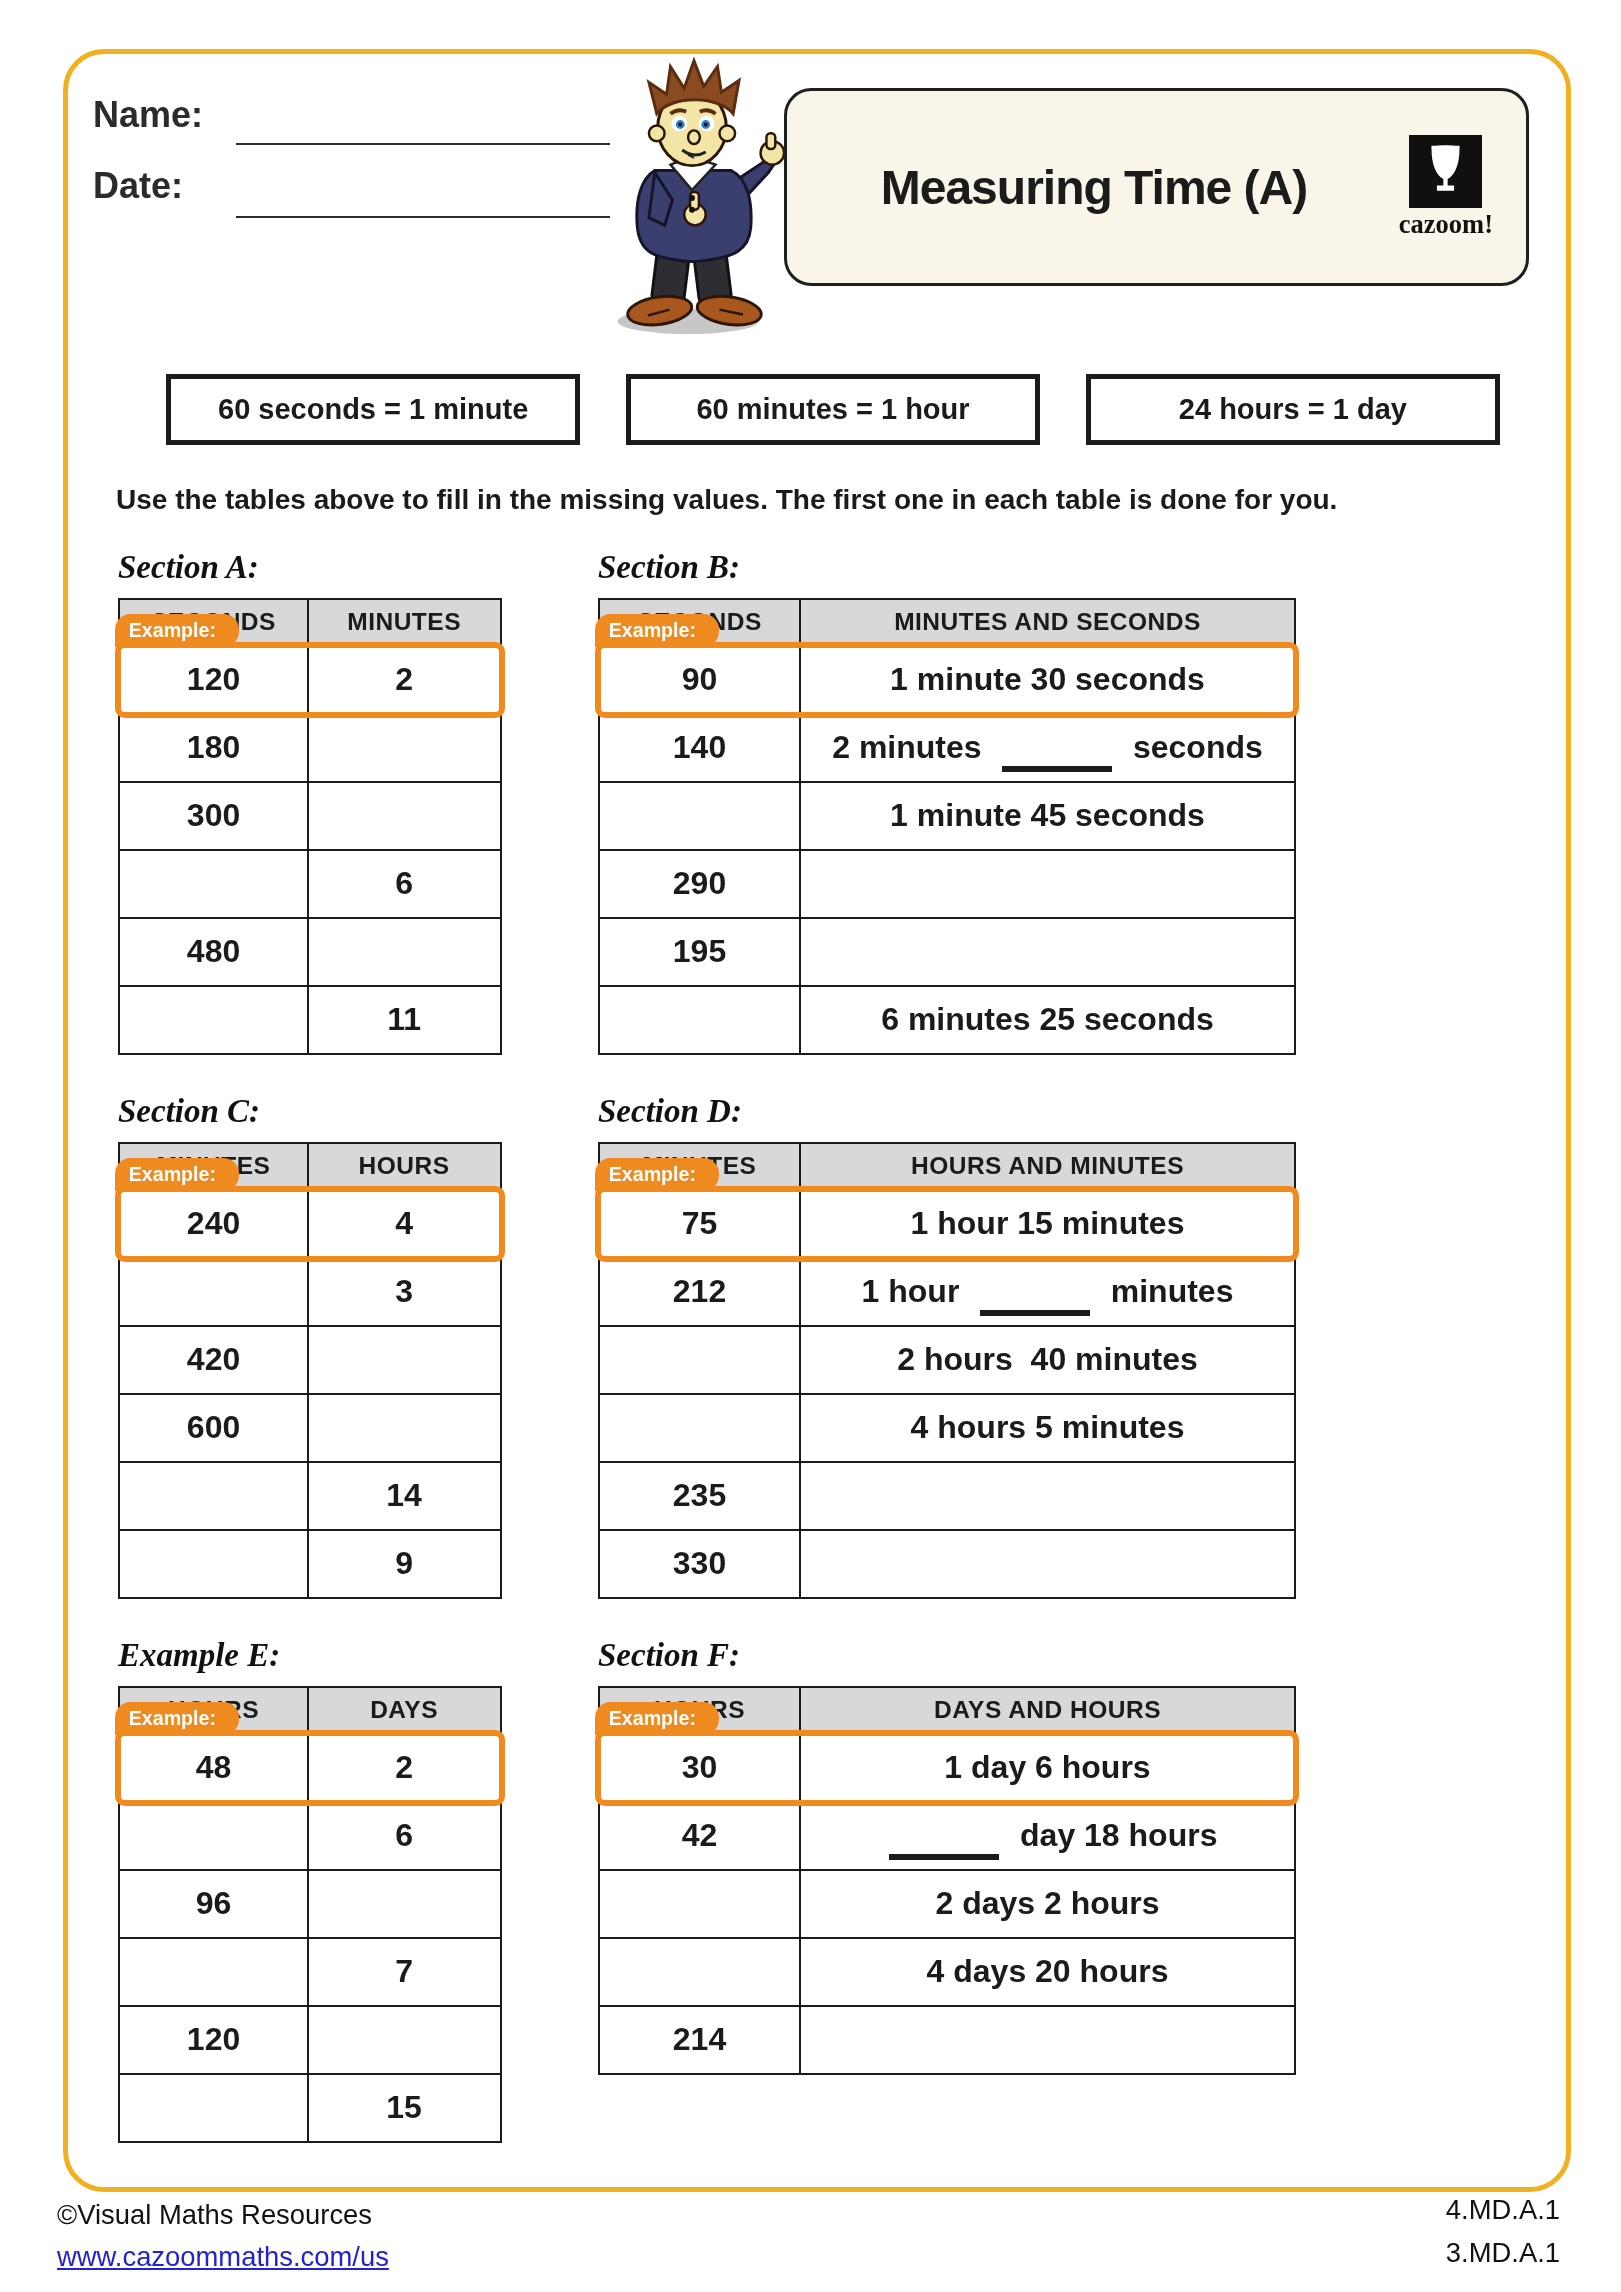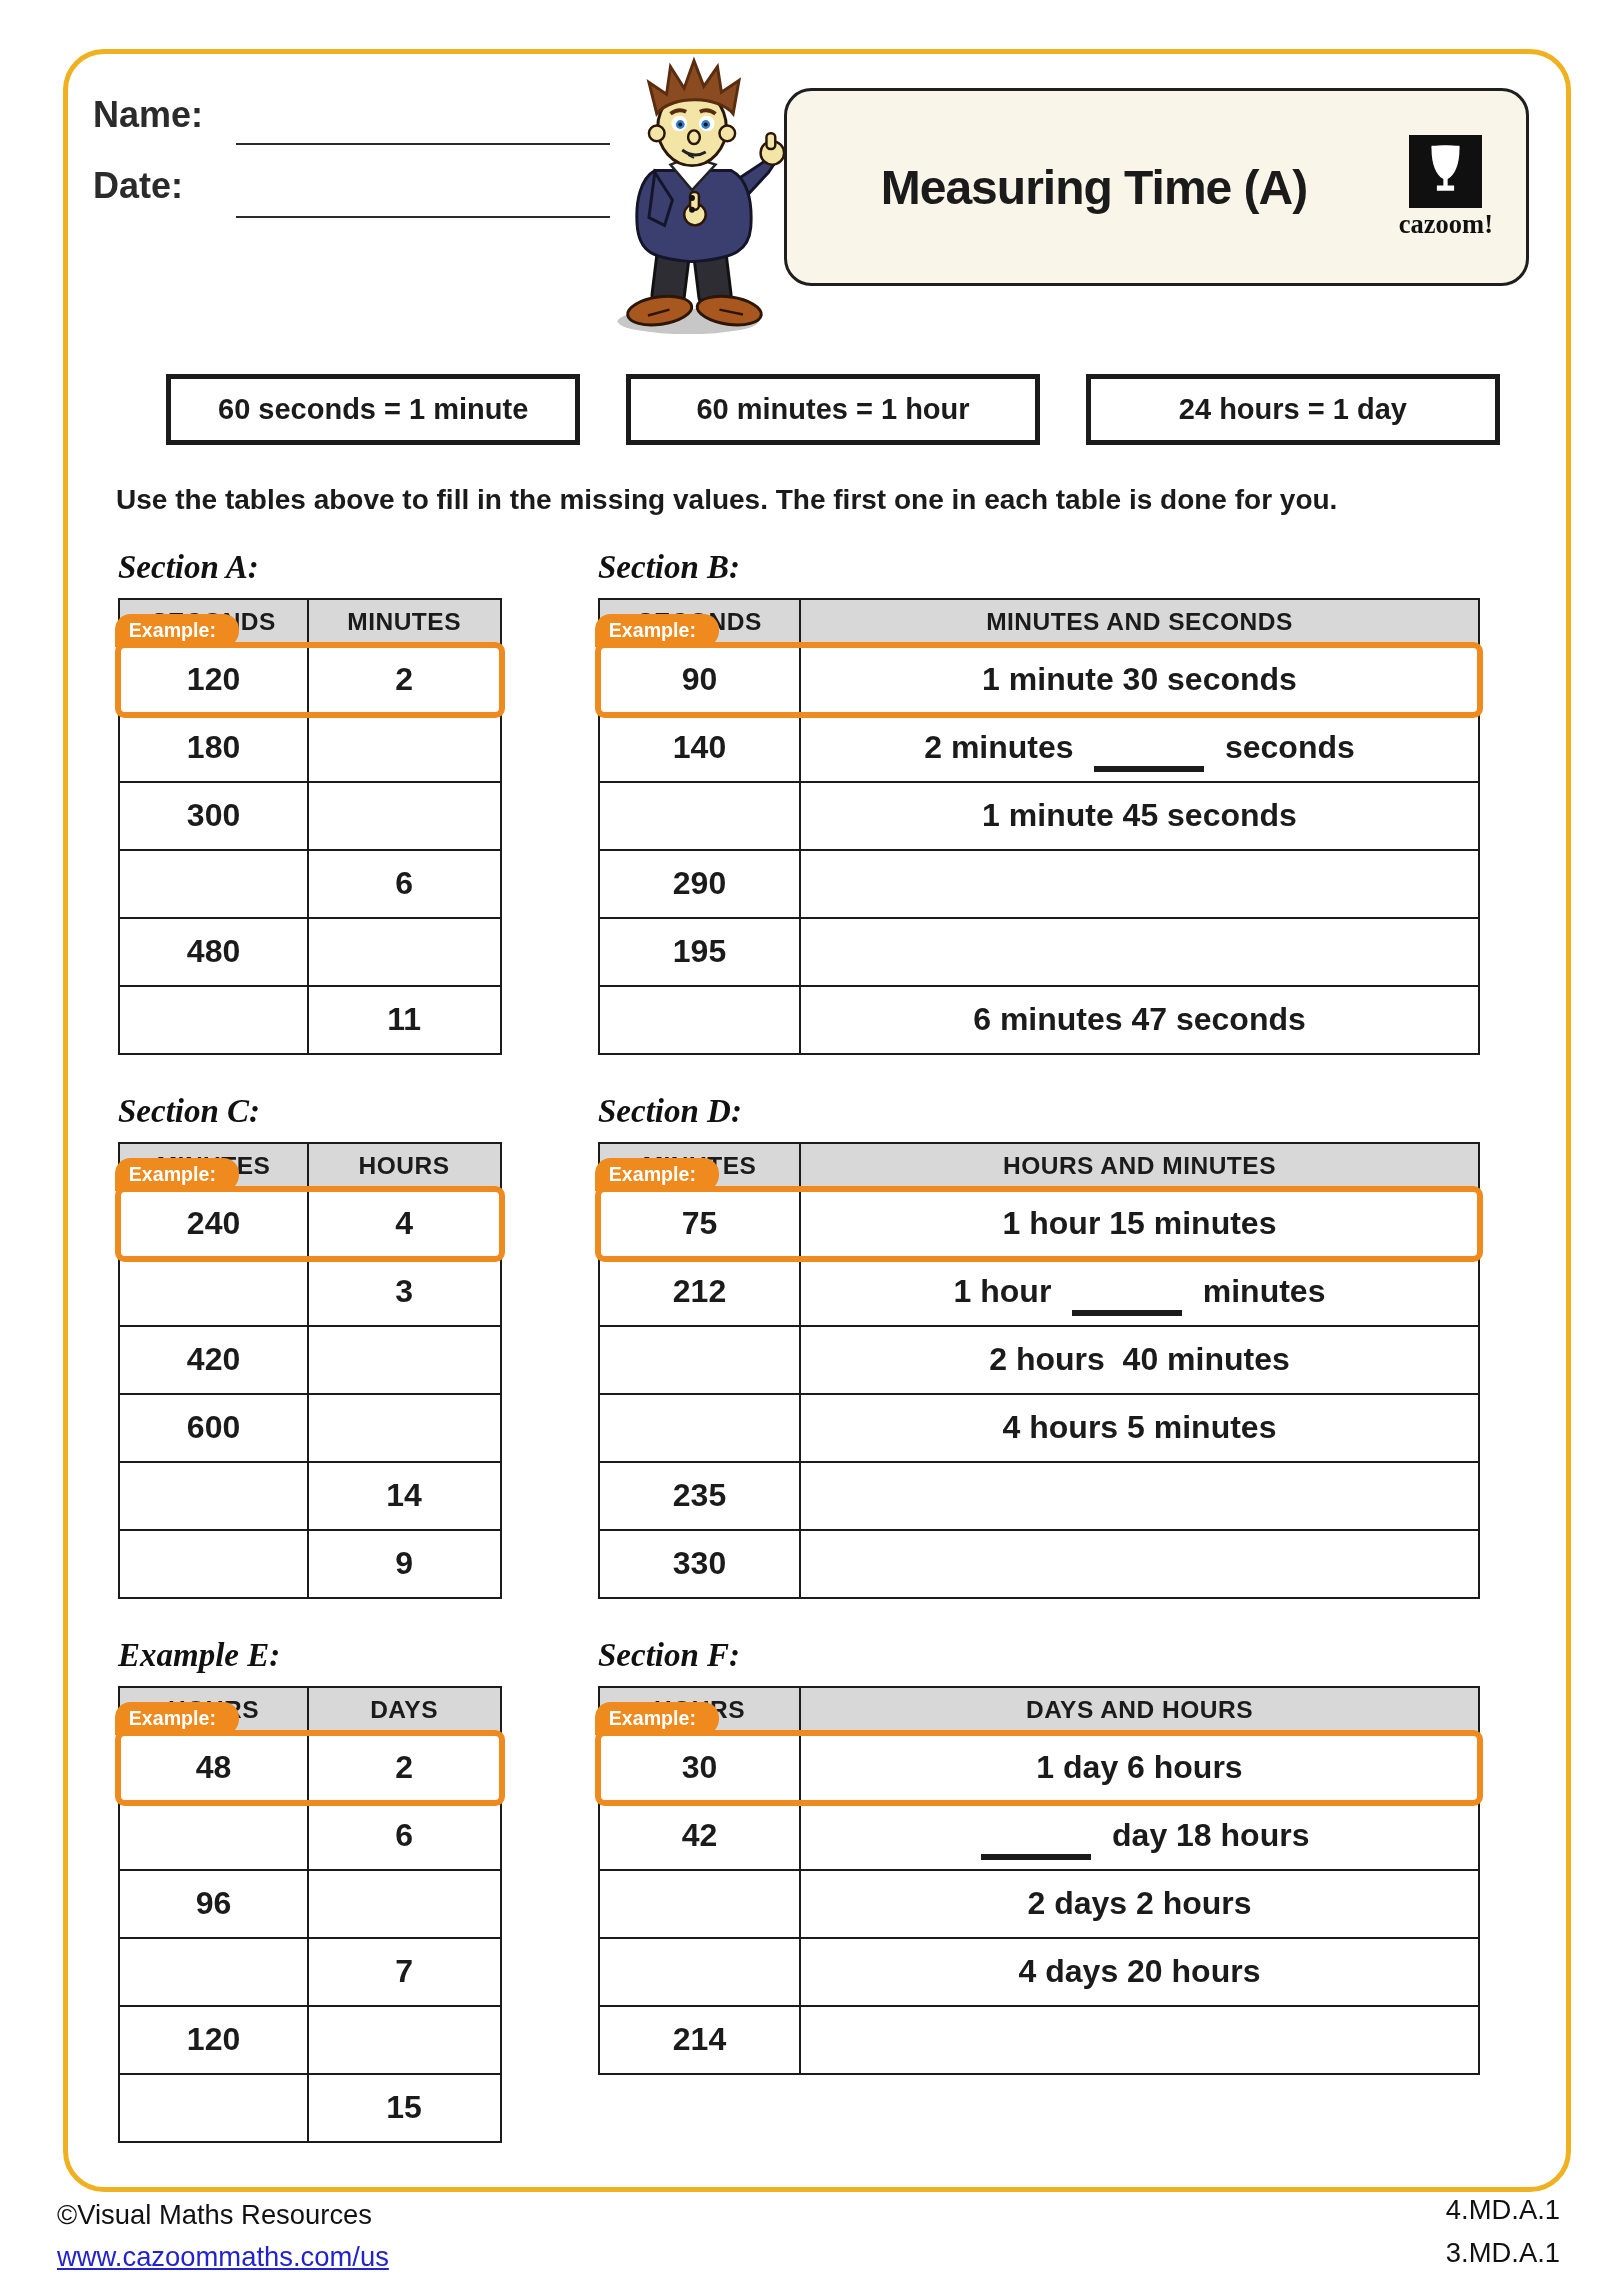--- a/index.html
+++ b/index.html
@@ -26,21 +26,21 @@
   
   .facts{position:absolute;left:142px;top:374px;width:1358px;display:flex;gap:21.6px;}
   .fact{flex:1;height:61px;border:5.9px solid #1b1b1b;background:#fff;display:flex;
         align-items:center;justify-content:center;font-size:29px;font-weight:bold;margin-left:24px;}
   .instruction{position:absolute;left:116px;top:484px;font-size:28px;font-weight:bold;white-space:nowrap;}
   
   .band{position:absolute;left:118px;width:1386px;height:490px;}
   .band-0{top:549px;}.band-1{top:1093px;}.band-2{top:1637px;}
   .sec{position:absolute;top:0;}
   .sec-left{left:0;width:384px;}
-  .sec-right{left:480px;width:882px;}
+  .sec-right{left:480px;width:698px;}
   .sec-heading{font-family:"Liberation Serif",serif;font-style:italic;font-weight:bold;
         font-size:33px;color:#111;}
   .tbl{margin-top:11.8px;border:2.9px solid #1b1b1b;background:#fff;}
   .t-head{display:flex;background:#D8D8D8;height:45px;}
   .t-row{display:flex;height:66px;border-top:2.9px solid #1b1b1b;position:relative;background:#fff;}
   .cell{display:flex;align-items:center;justify-content:center;font-weight:bold;font-size:32px;
         white-space:pre-wrap;overflow:visible;}
   .t-head .cell{font-size:24.5px;letter-spacing:0.5px;}
   .c1{border-right:2.9px solid #1b1b1b;flex:none;}
   .sec-left .c1{width:calc(50% - 2.9px);}
@@ -189,21 +189,21 @@
           <div class="t-row">
             <div class="cell c1">290</div>
             <div class="cell c2"></div>
           </div>
           <div class="t-row">
             <div class="cell c1">195</div>
             <div class="cell c2"></div>
           </div>
           <div class="t-row">
             <div class="cell c1"></div>
-            <div class="cell c2">6 minutes 47 seconds</div>
+            <div class="cell c2">6 minutes 25 seconds</div>
           </div>
         </div>
       </section>
   </div>
   <div class="band band-1">
     <section class="sec sec-left">
         <div class="sec-heading">Section C:</div>
         <div class="tbl">
           <div class="t-head">
             <div class="cell c1">MINUTES</div>

